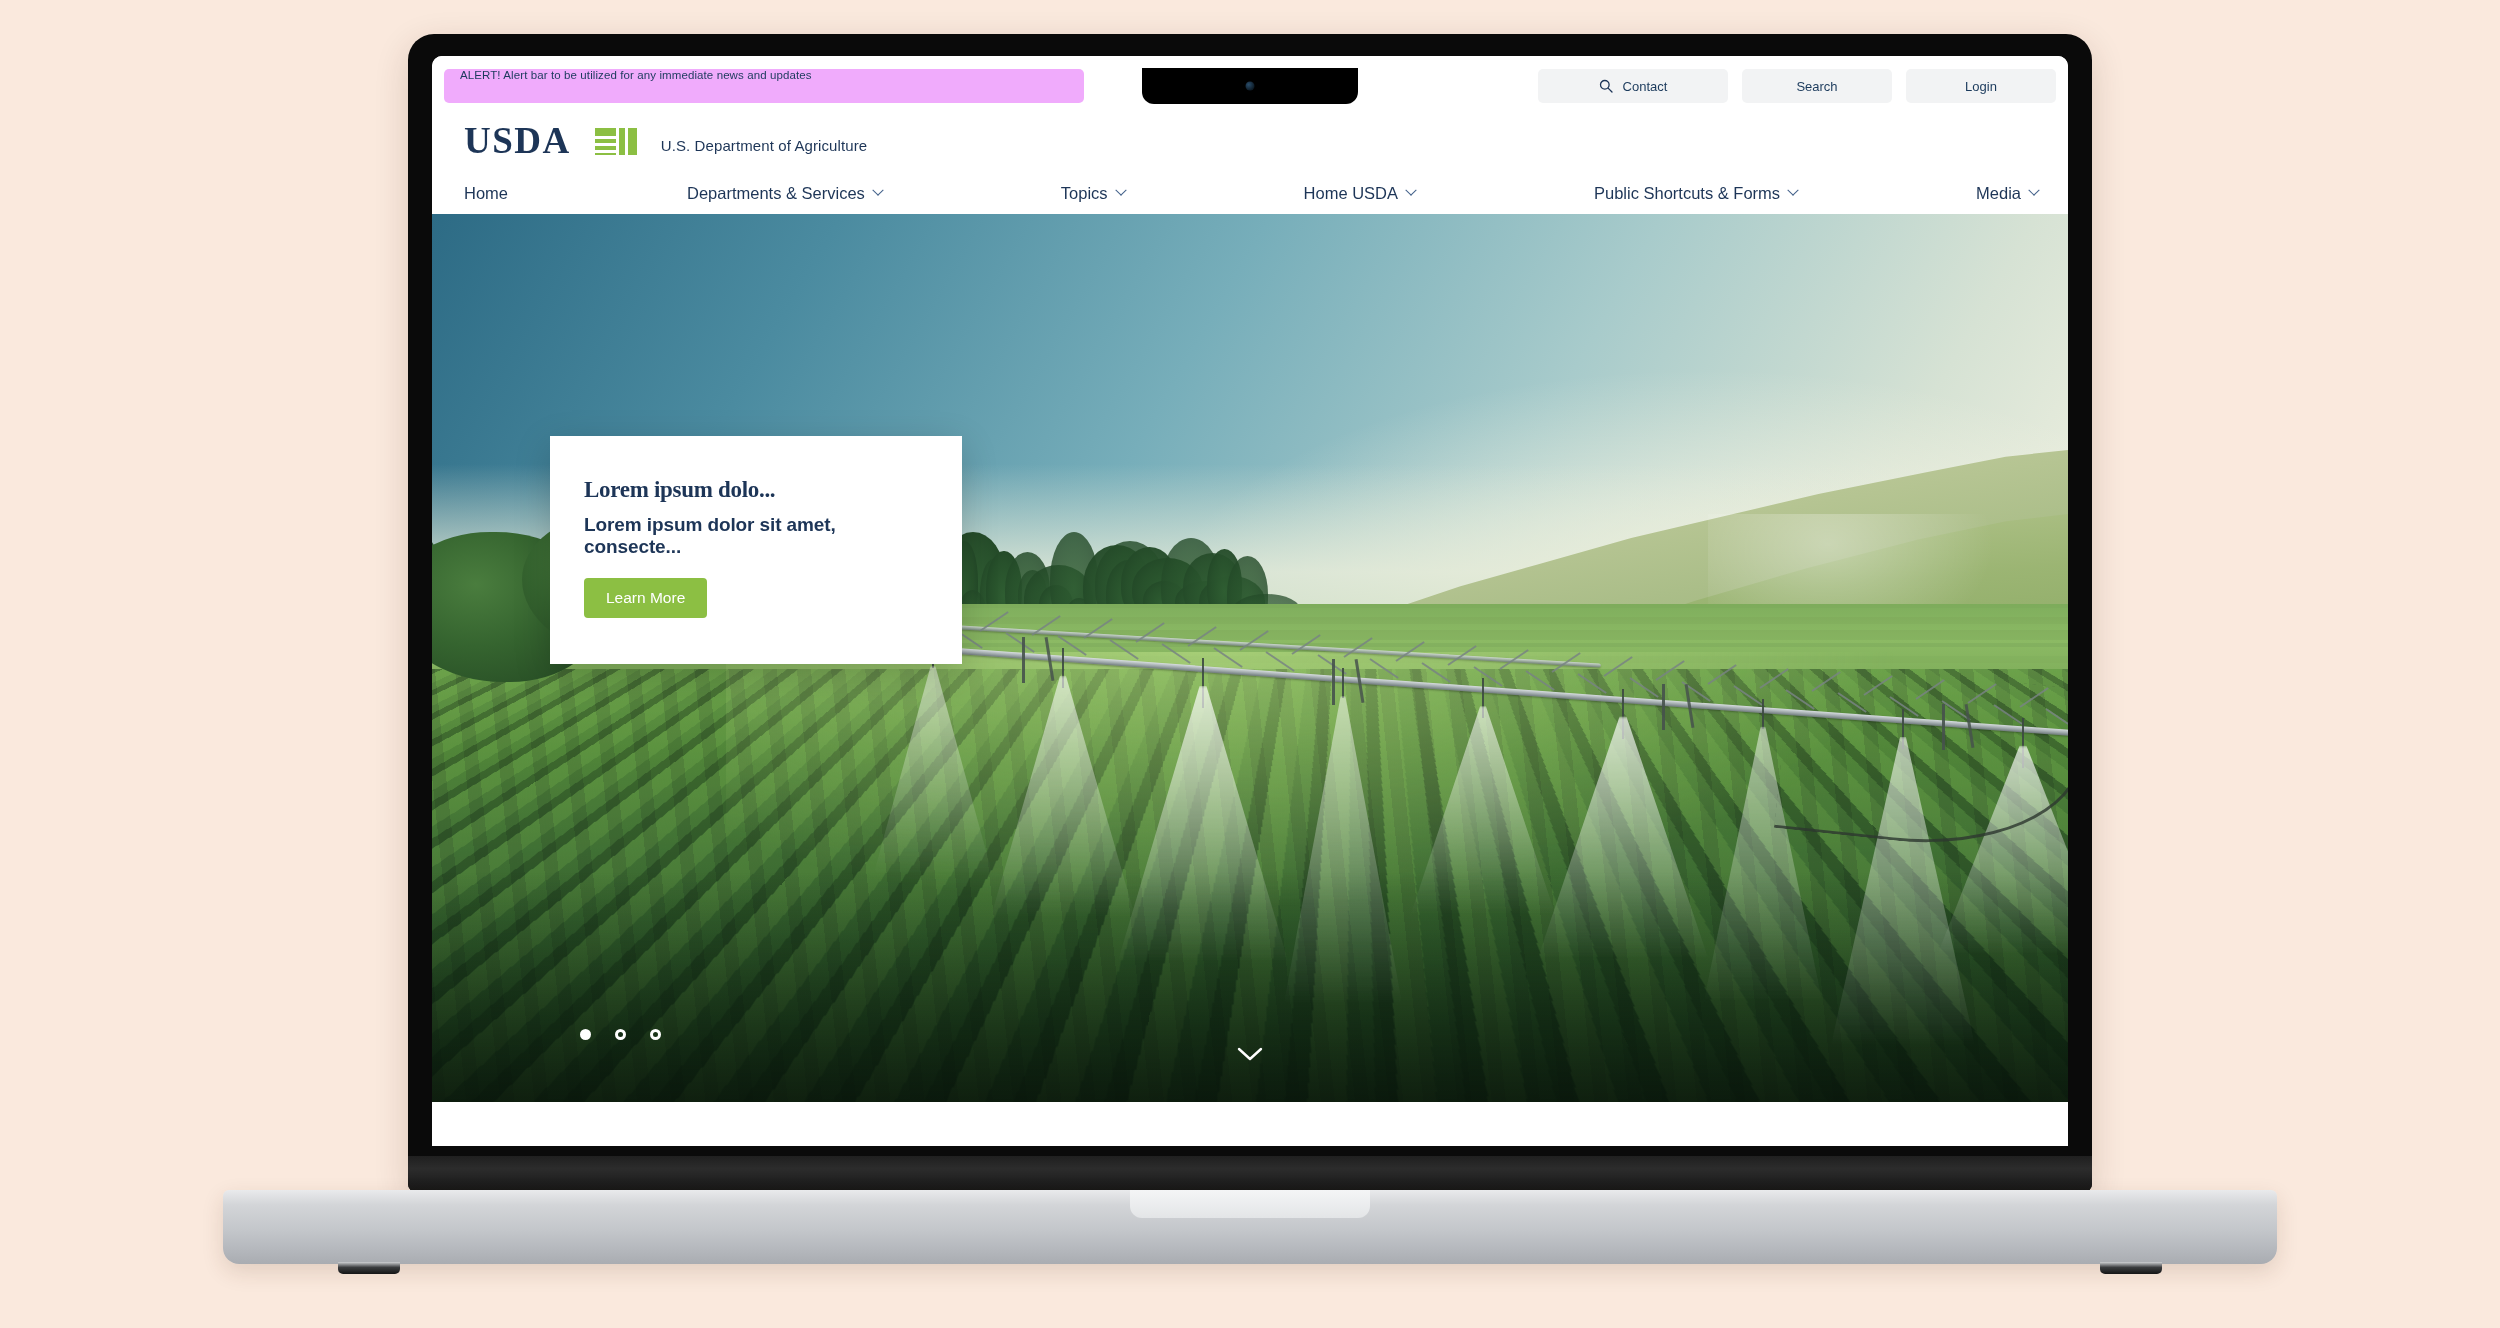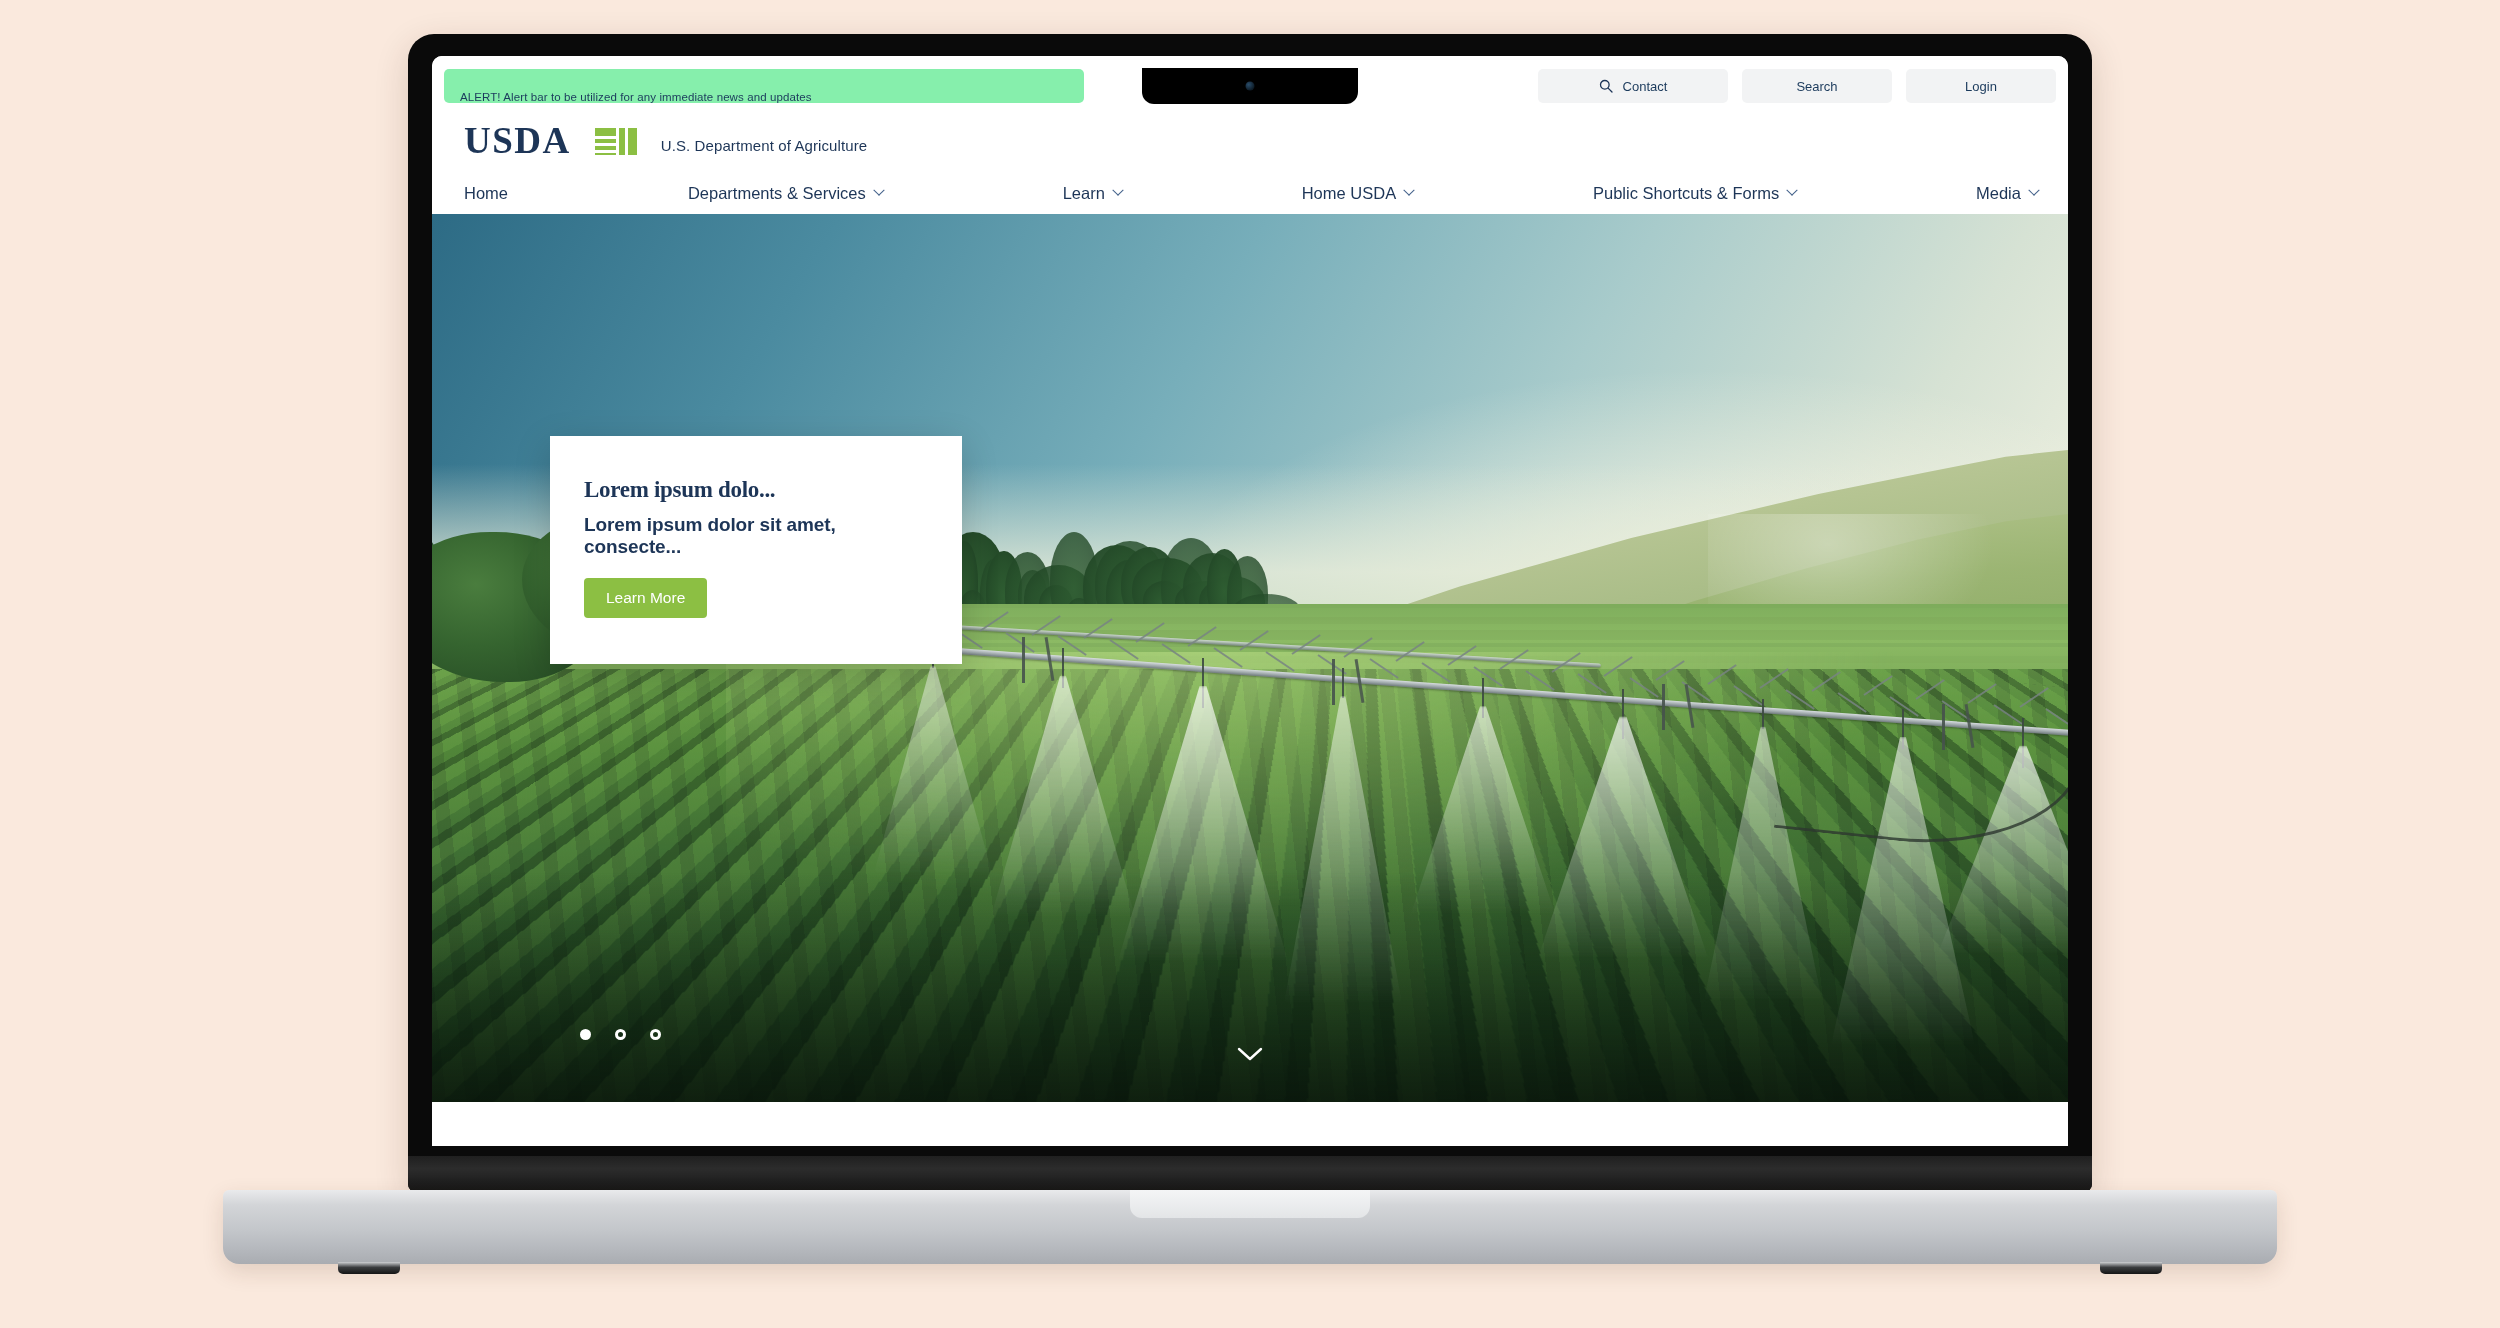--- a/index.html
+++ b/index.html
@@ -111,24 +111,24 @@
     position: relative;
     height: 52px;
     display: flex;
     align-items: center;
     padding: 8px 12px 0 12px;
     gap: 14px;
   }
   .alert-bar {
     flex: 0 0 640px;
     height: 34px;
-    background: #86efac;
+    background: #f0abfc;
     border-radius: 5px;
     display: flex;
-    align-items: flex-end;
+    align-items: flex-start;
     padding: 0 16px;
     font-size: 11.5px;
     color: #1b3a5c;
     letter-spacing: .1px;
   }
   .util-spacer { flex: 1 1 auto; }
   .util-btn {
     height: 34px;
     background: #f2f3f4;
     border-radius: 5px;
@@ -498,21 +498,21 @@
           </div>
           <div class="nav-sp"></div>
 
           <div class="nav-item">
             <span>Departments &amp; Services</span>
             <i class="chev-dn"></i>
           </div>
           <div class="nav-sp"></div>
 
           <div class="nav-item">
-            <span>Learn</span>
+            <span>Topics</span>
             <i class="chev-dn"></i>
           </div>
           <div class="nav-sp"></div>
 
           <div class="nav-item">
             <span>Home USDA</span>
             <i class="chev-dn"></i>
           </div>
           <div class="nav-sp"></div>
 

